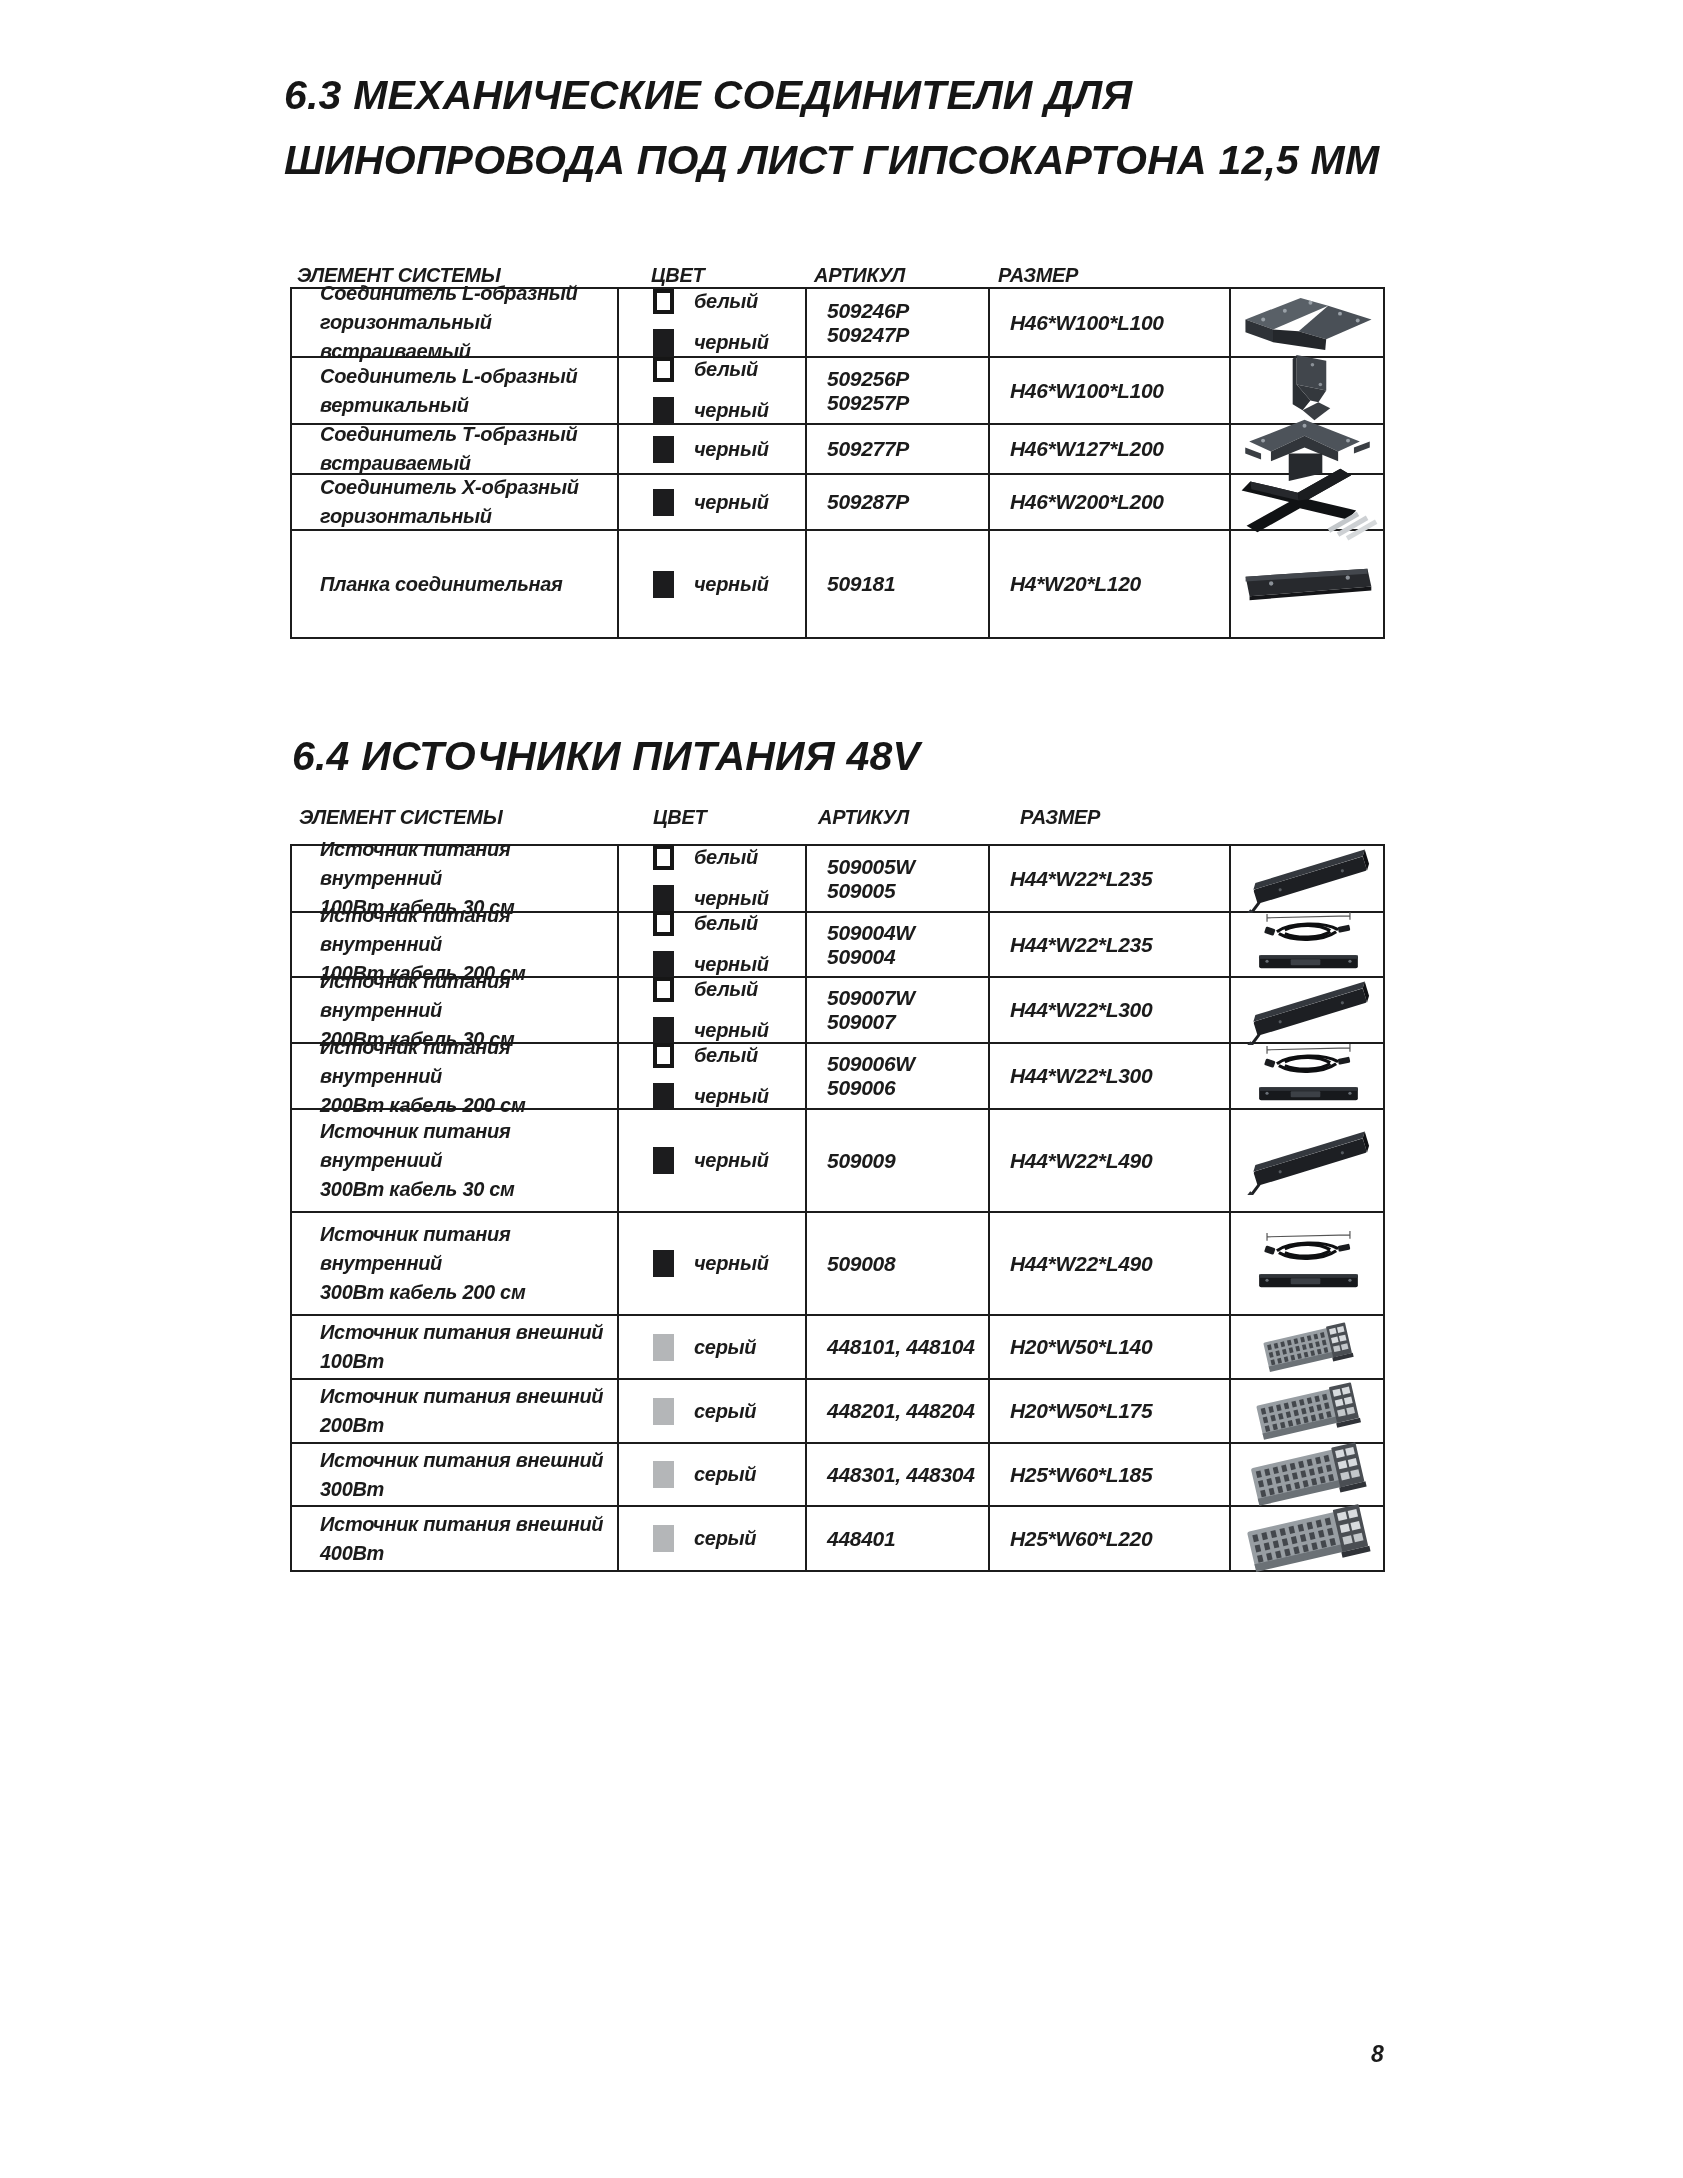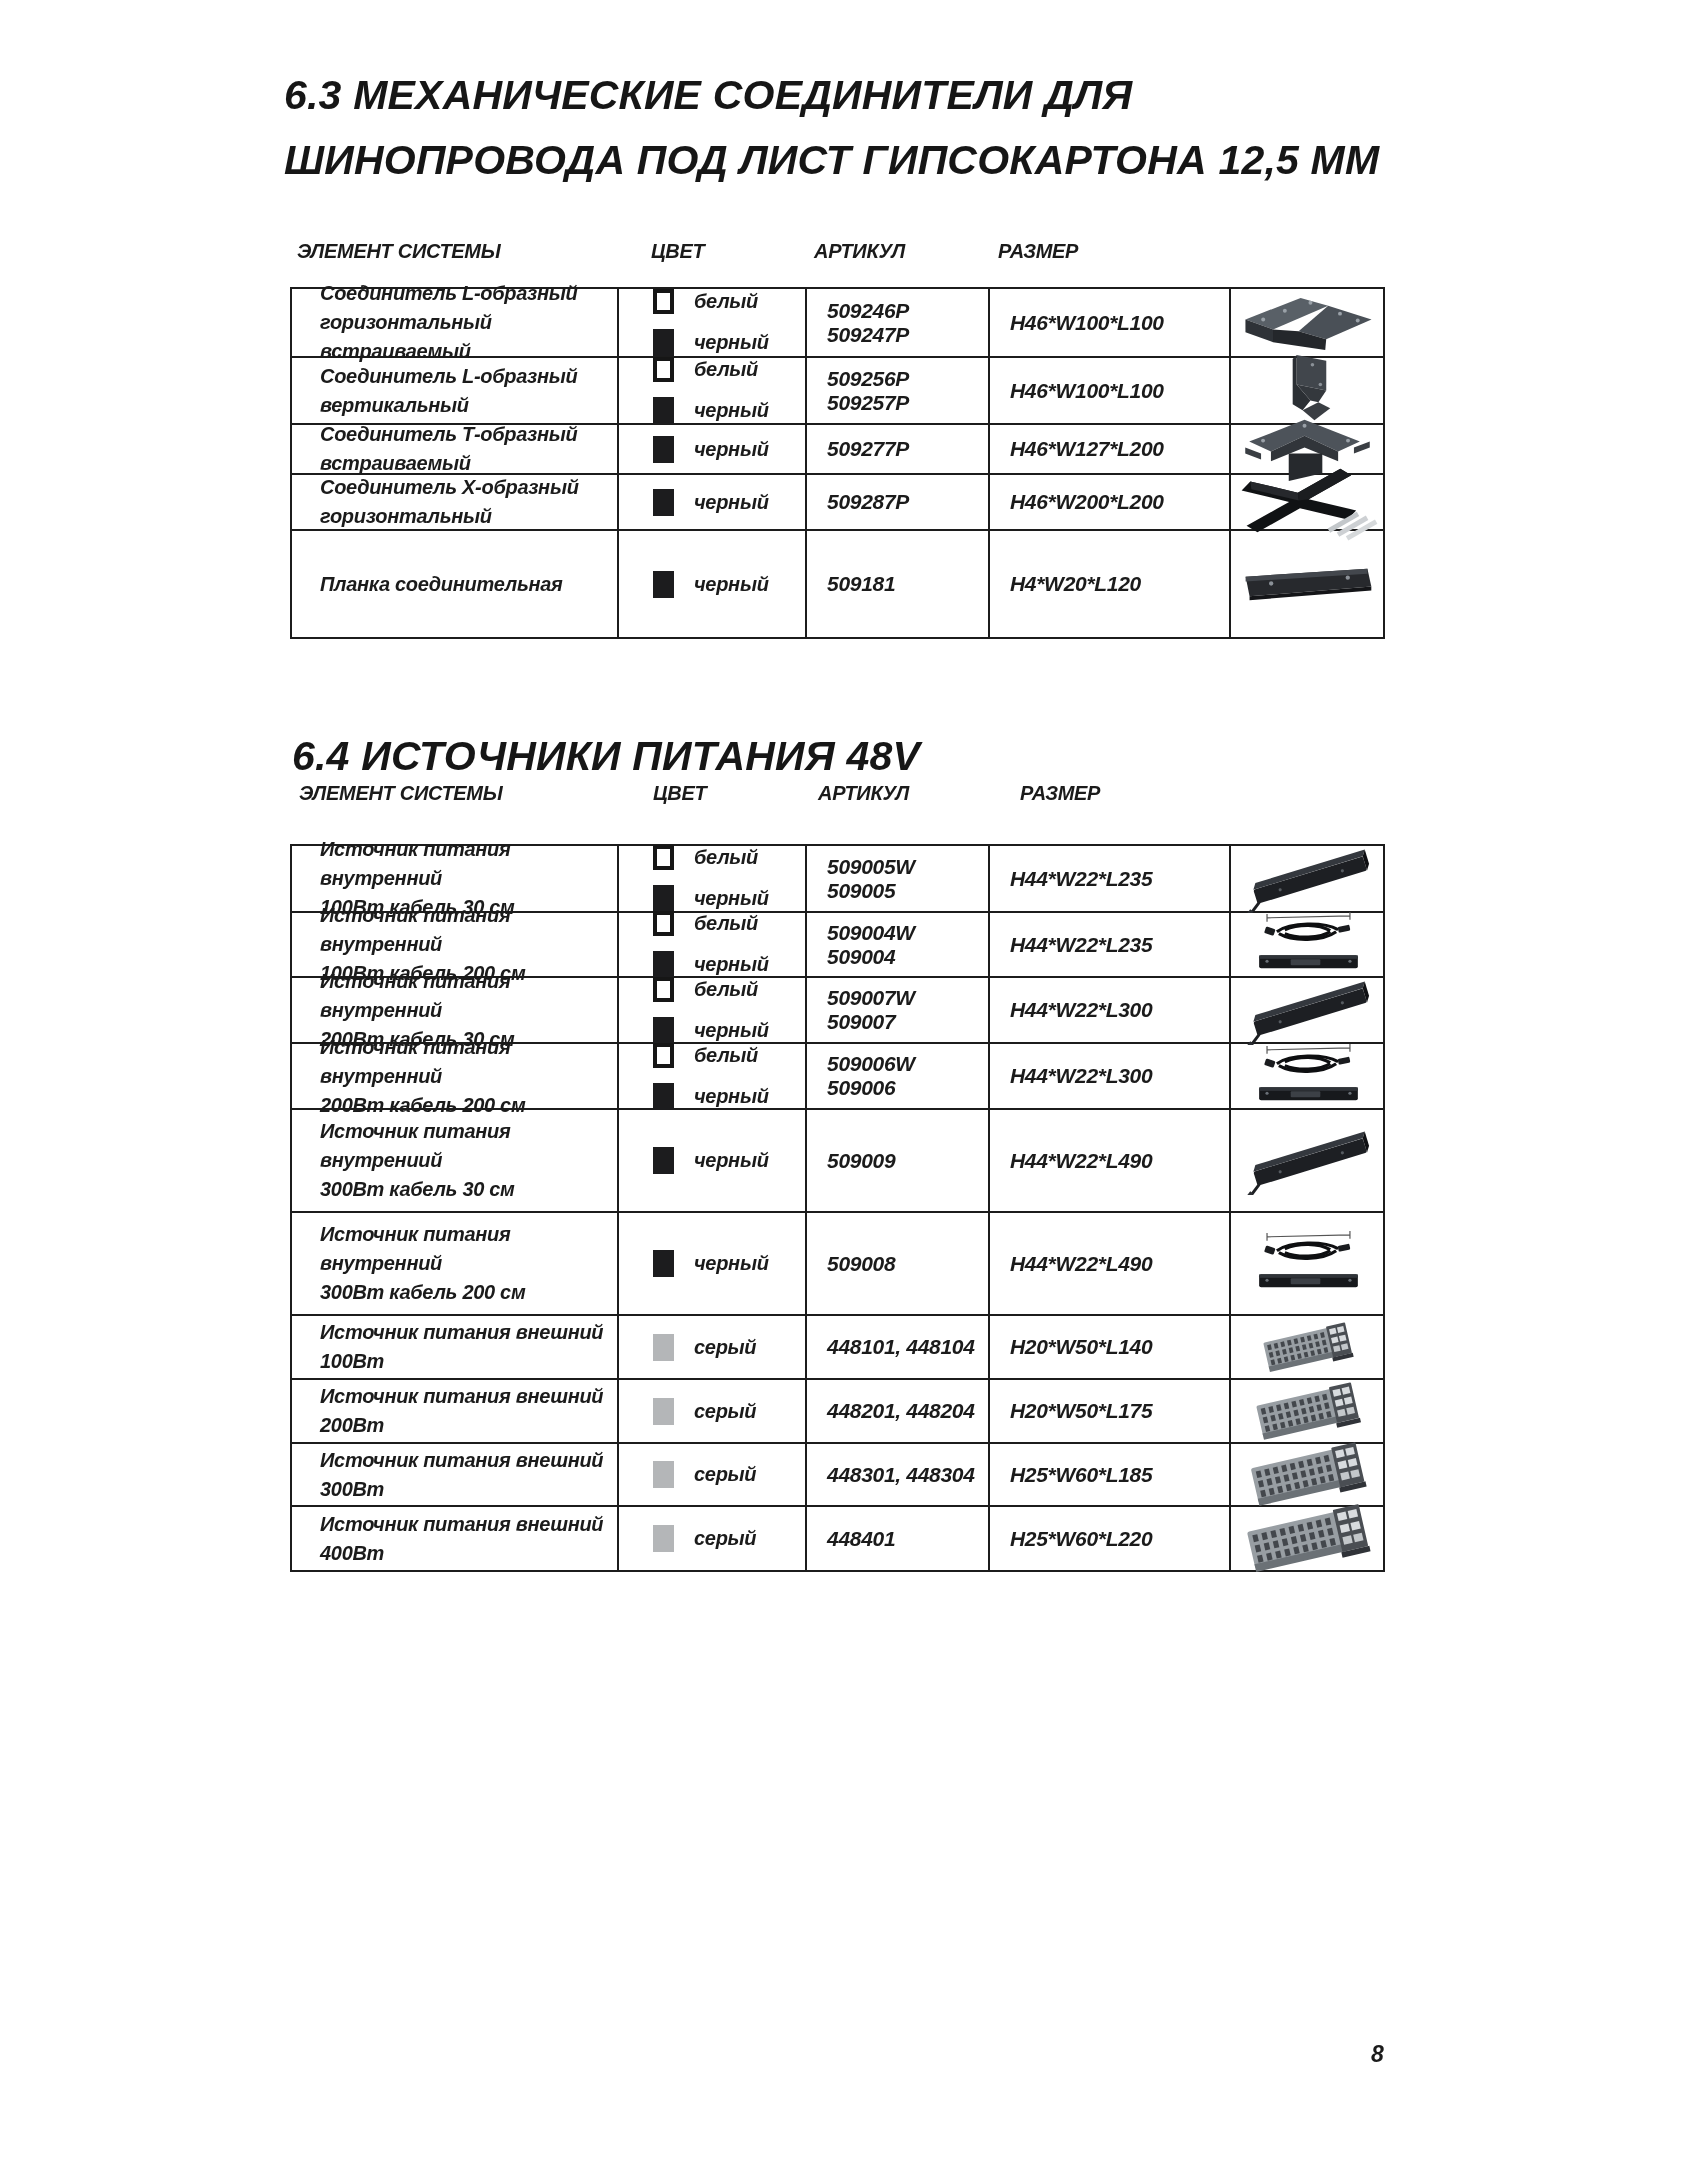--- a/index.html
+++ b/index.html
@@ -3,21 +3,21 @@
 <meta charset="utf-8">
 <style>
   html,body{margin:0;padding:0;background:#ffffff;}
   .page{
     position:relative;width:1683px;height:2178px;background:#ffffff;overflow:hidden;
     font-family:"Liberation Sans",sans-serif;color:#1b1b1b;
     font-style:italic;font-weight:700;letter-spacing:-0.3px;
   }
   .sec-title{position:absolute;font-size:41px;line-height:65px;font-weight:700;font-style:italic;color:#161616;letter-spacing:0.2px;white-space:nowrap;}
   .col-heads{position:absolute;left:0;top:0;width:1683px;height:26px;}
-  .col-heads span{position:absolute;font-size:20px;font-weight:700;white-space:nowrap;}
+  .col-heads span{position:absolute;font-size:20px;font-weight:700;white-space:nowrap;margin-top:24px;}
   .tbl{position:absolute;left:290px;width:1095px;border:2.5px solid #1c1c1c;box-sizing:border-box;background:#fff;}
   .row{display:flex;border-top:2px solid #1c1c1c;box-sizing:border-box;align-items:stretch;}
   .row:first-child{border-top:none;}
   .cell{box-sizing:border-box;border-left:2px solid #1c1c1c;display:flex;min-width:0;}
   .cell:first-child{border-left:none;}
   .c1{width:325px;flex:none;flex-direction:column;justify-content:center;padding-left:28px;font-size:20px;line-height:29px;}
   .c2{width:188px;flex:none;flex-direction:column;justify-content:center;gap:15px;padding-left:34px;}
   .c3{width:183px;flex:none;flex-direction:column;justify-content:center;padding-left:20px;font-size:21px;}
   .c4{width:241px;flex:none;align-items:center;padding-left:20px;font-size:21px;}
   .c5{flex:1;align-items:center;justify-content:center;}

